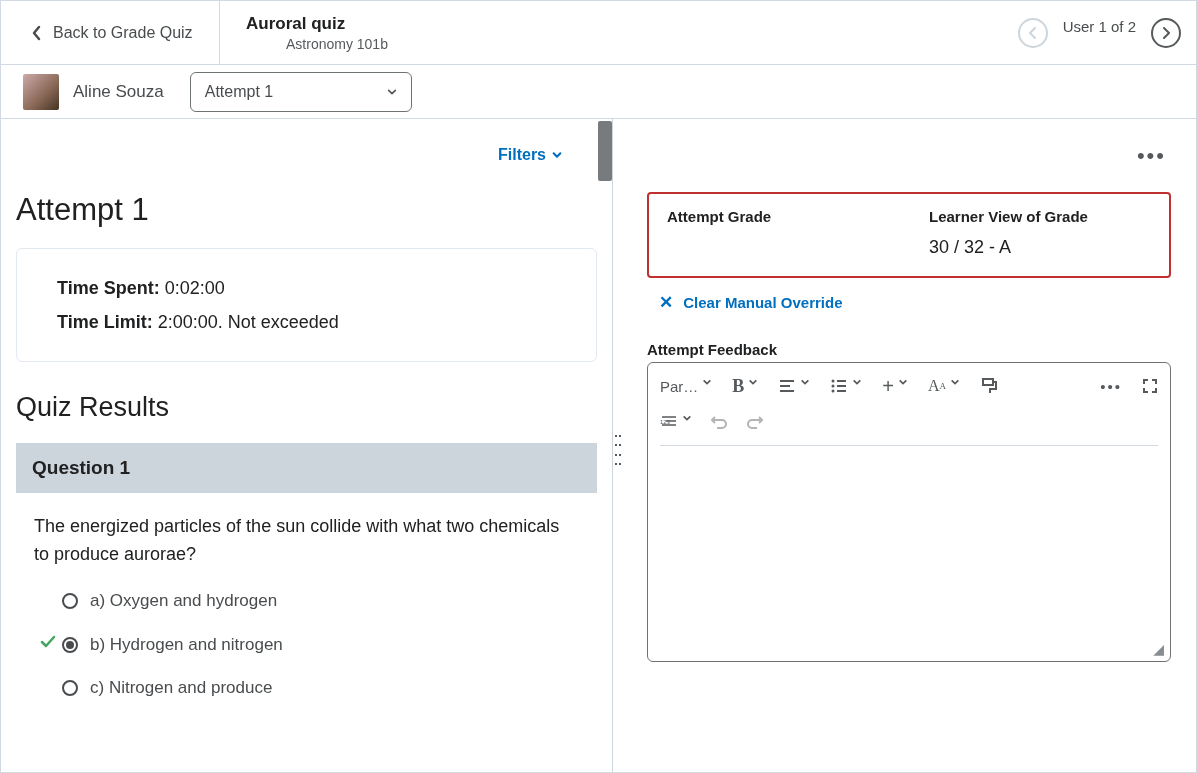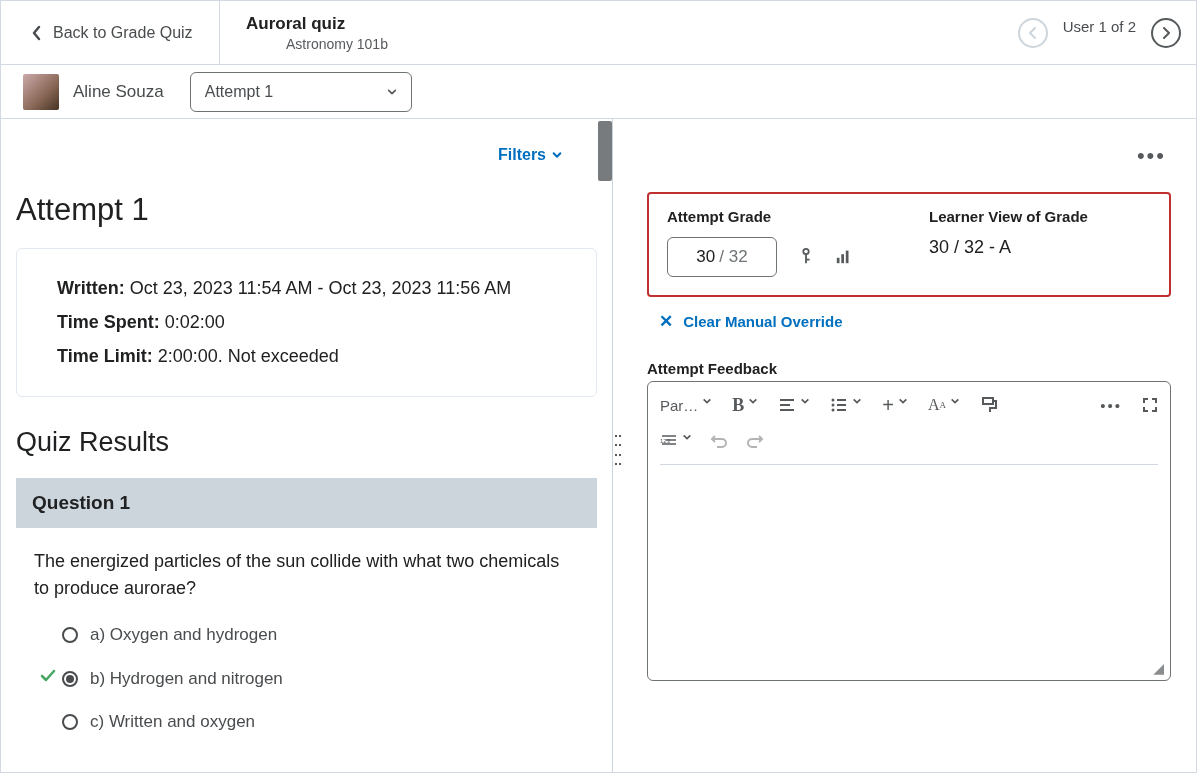--- a/index.html
+++ b/index.html
@@ -328,24 +328,20 @@
         <span class="chev-down"><svg viewBox="0 0 12 12">
                 <path d="M2 4 L6 8 L10 4" stroke="#006fbf" stroke-width="2.5" fill="none" stroke-linecap="round" stroke-linejoin="round"></path>
               </svg></span>
       </div>
     </div>
 
     <h1 class="attempt-title">Attempt 1</h1>
 
     <div class="info-card">
       <div>
-        <b>Written:</b>
-        <span>Oct 23, 2023 11:54 AM - Oct 23, 2023 11:56 AM</span>
-      </div>
-      <div>
         <b>Time Spent:</b>
         <span>0:02:00</span>
       </div>
       <div>
         <b>Time Limit:</b>
         <span>2:00:00. Not exceeded</span>
       </div>
     </div>
 
     <h2 class="quiz-results">Quiz Results</h2>
@@ -366,21 +362,21 @@
                   <path d="M3 9 L7 13 L15 4" stroke="#46a661" stroke-width="2.5" fill="none" stroke-linecap="round" stroke-linejoin="round"></path>
                 </svg>
           </span>
         </span>
         <span class="radio selected"></span>
         <span>b) Hydrogen and nitrogen</span>
       </div>
       <div class="option">
         <span class="mark-col"></span>
         <span class="radio"></span>
-        <span>c) Written and oxygen</span>
+        <span>c) Nitrogen and produce</span>
       </div>
     </div>
 
     </div>
   </div>
 
   <div class="split-handle" style="left:614px;">
     <div style="display:flex;gap:2px">
         <div class="dot"></div>
         <div class="dot"></div>
@@ -398,40 +394,20 @@
         <div class="dot"></div>
       </div>
   </div>
 
   <div class="right-pane">
     <div class="more-row">•••</div>
 
     <div class="grade-box">
       <div class="grade-col">
         <div class="grade-label">Attempt Grade</div>
-        <div class="grade-input-row">
-          <div class="grade-input">
-            <span class="num">30</span>
-            <span class="denom">/ 32</span>
-          </div>
-          <span class="key-icon">
-            <svg viewBox="0 0 20 20">
-                <circle cx="10" cy="5" r="3" stroke="#565a5c" stroke-width="2" fill="none"></circle>
-                <line x1="10" y1="8" x2="10" y2="18" stroke="#565a5c" stroke-width="2"></line>
-                <line x1="10" y1="14" x2="14" y2="14" stroke="#565a5c" stroke-width="2"></line>
-              </svg>
-          </span>
-          <span class="stats-icon">
-            <svg viewBox="0 0 20 20">
-              <rect x="2" y="12" width="3" height="6" fill="#565a5c"></rect>
-              <rect x="7" y="8" width="3" height="10" fill="#565a5c"></rect>
-              <rect x="12" y="4" width="3" height="14" fill="#565a5c"></rect>
-            </svg>
-          </span>
-        </div>
       </div>
       <div class="grade-col">
         <div class="grade-label">Learner View of Grade</div>
         <div class="learner-grade">30 / 32 - A</div>
       </div>
     </div>
 
     <div class="clear-override">
       <span class="x">✕</span>
       <span>Clear Manual Override</span>

